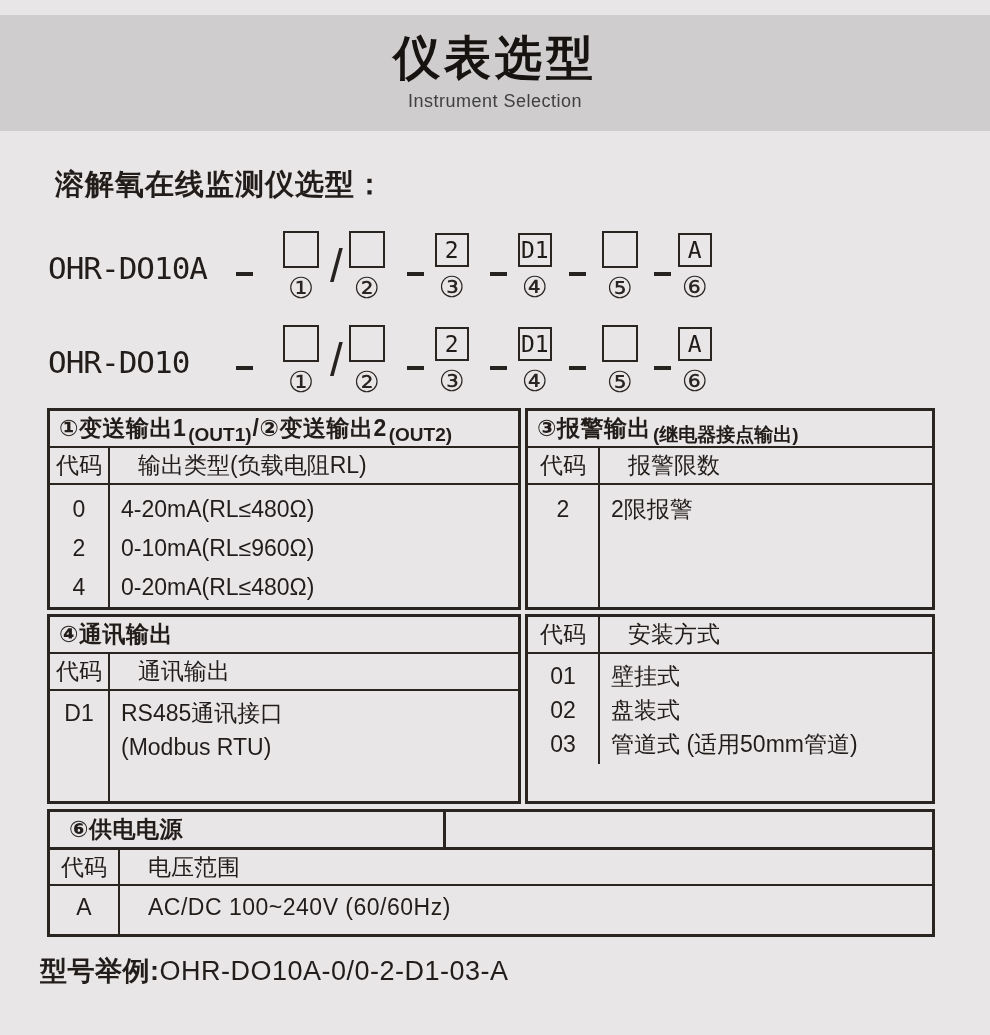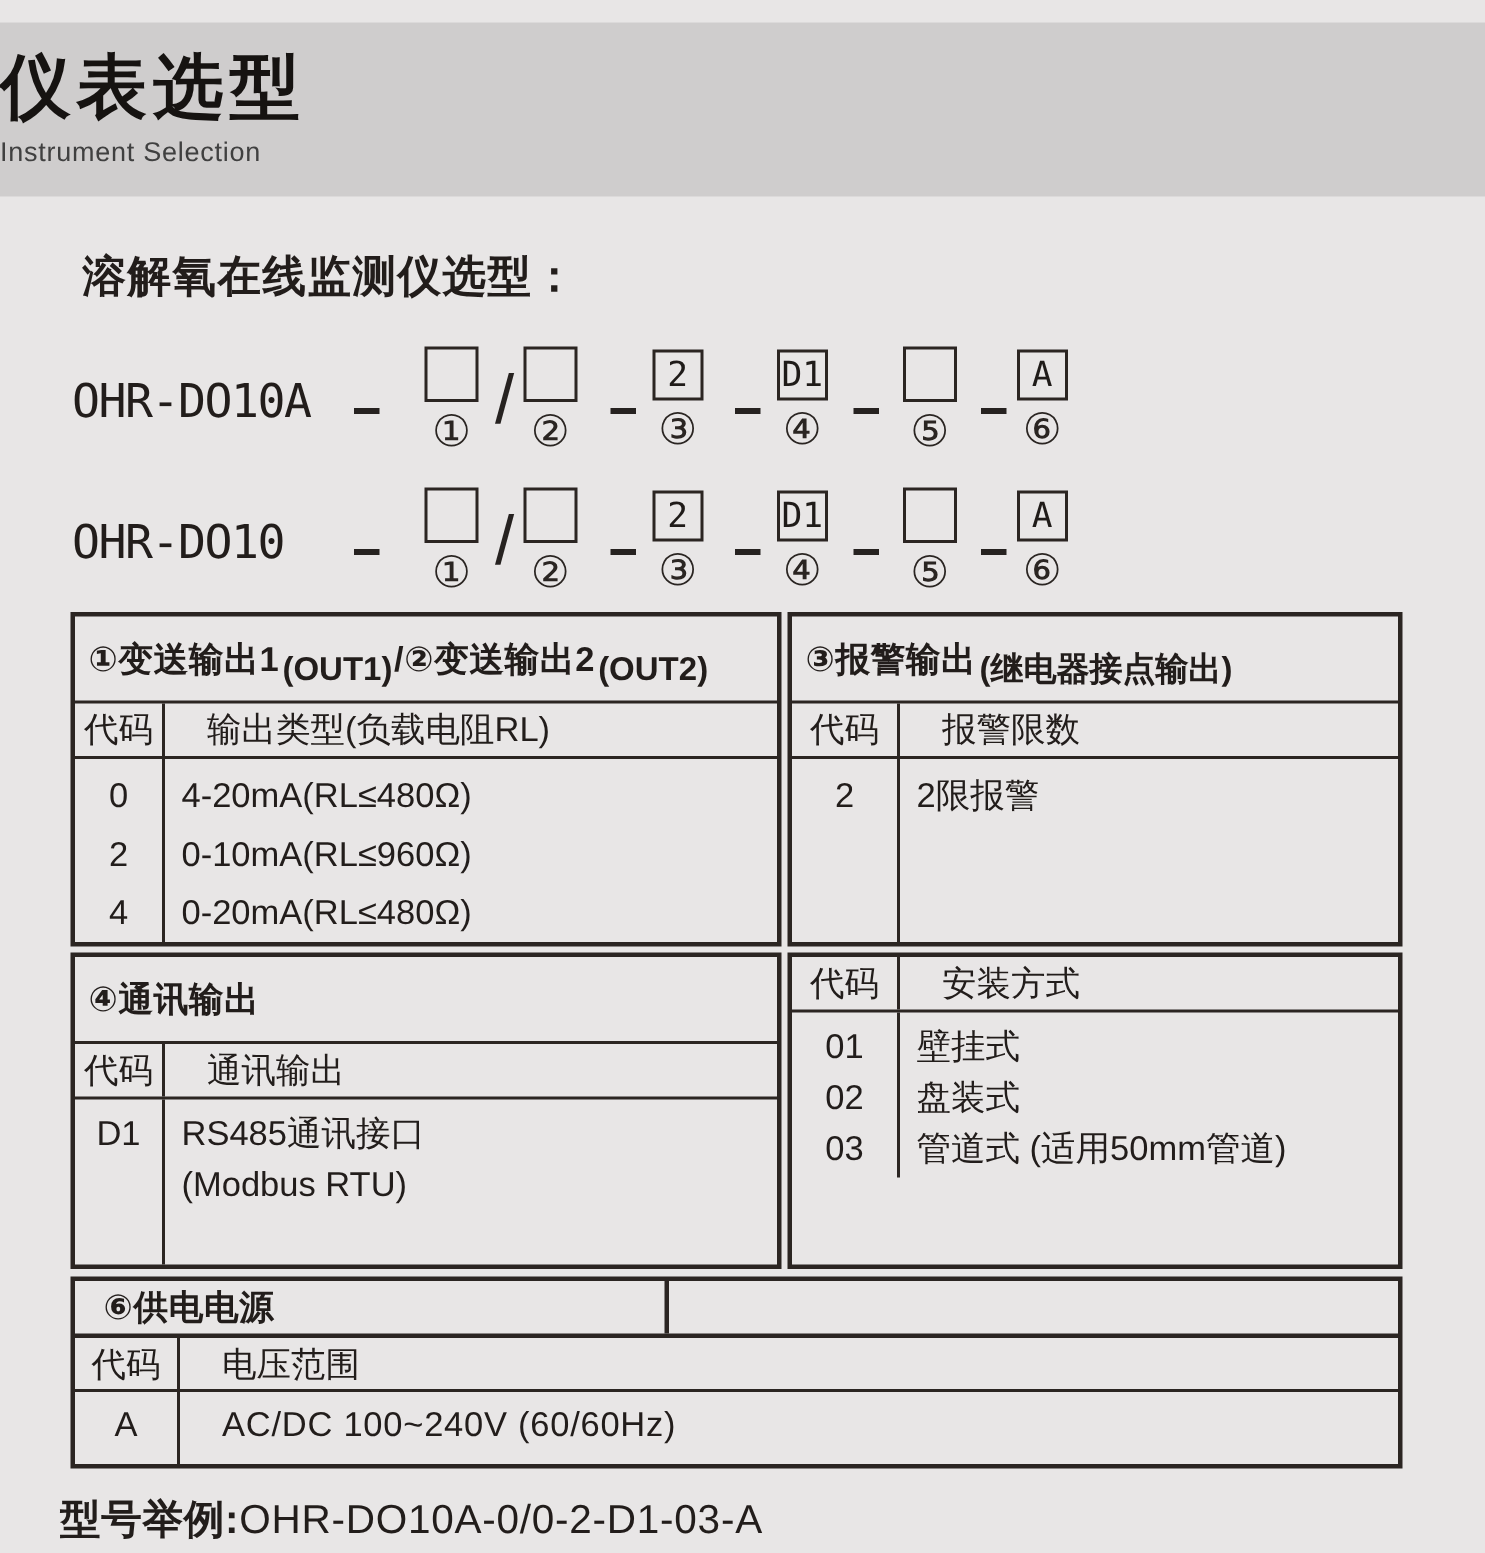--- a/index.html
+++ b/index.html
@@ -11,20 +11,21 @@
     color:#221d1b;
     overflow:hidden;
   }
   .mono { font-family:"DejaVu Sans Mono",monospace; }
 
   
   .band {
     margin-top:15px;
     height:116px;
     background:#cfcdcd;
+    text-align:center;
   }
   .band-title {
     padding-top:12px;
     font-size:47px;
     font-weight:700;
     letter-spacing:4px;
     color:#161311;
   }
   .band-sub {
     font-size:18px;
@@ -109,31 +110,31 @@
   .sectA { margin-top:13px; }
   .sectB { margin-top:4px; }
   .panel {
     border:3px solid #2b2522;
   }
   .pL { width:474px; }
   .pR { width:410px; }
   .pC { width:888px; margin:5px 0 0 47px; }
 
   .trow-h {
-    height:58px;
+    height:37px;
     border-bottom:2px solid #2b2522;
     display:flex;
     align-items:center;
     padding-left:9px;
     font-weight:700;
     font-size:23px;
     white-space:nowrap;
     letter-spacing:0.5px;
   }
-  .small-b { font-size:22px; font-weight:700; margin:13px 1px 0 2px; letter-spacing:0; }
+  .small-b { font-size:19px; font-weight:700; margin:13px 1px 0 2px; letter-spacing:0; }
   .trow-s {
     height:37px;
     border-bottom:2px solid #2b2522;
     display:flex;
     font-size:23px;
   }
   .cell-code {
     width:60px;
     border-right:2px solid #2b2522;
     display:flex;

